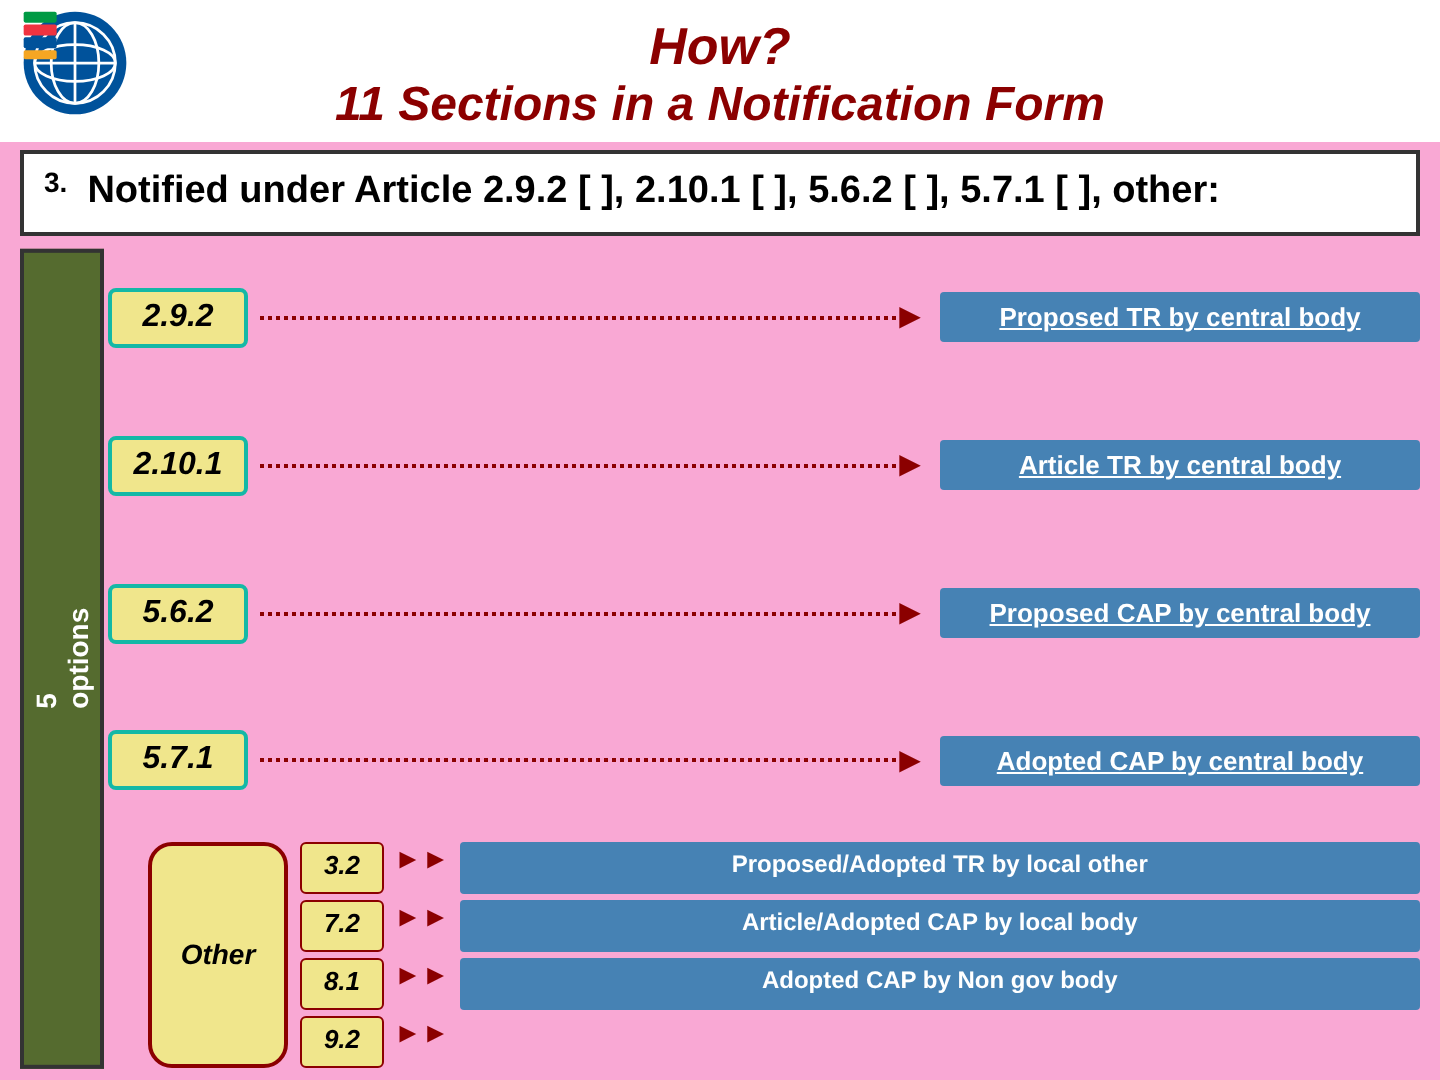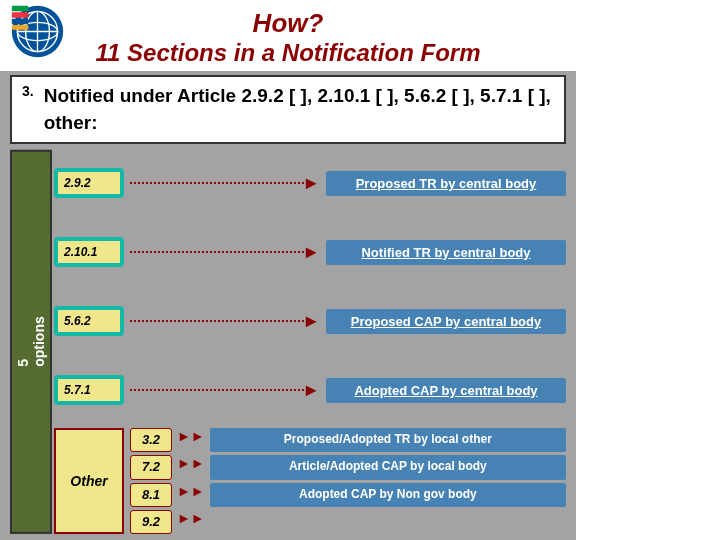--- a/index.html
+++ b/index.html
@@ -5,25 +5,25 @@
     * { box-sizing: border-box; margin: 0; padding: 0; }
     body {
       width: 720px;
       height: 540px;
       background: #fff;
       font-family: Arial, sans-serif;
       overflow: hidden;
     }
 
     .page {
-      width: 576px;
+      width: 720px;
       height: 540px;
       display: flex;
       flex-direction: column;
-      background: #a3a3a3;
+      background: #f9a8d4;
     }
 
     
     .header {
       background: #fff;
       display: flex;
       align-items: center;
       justify-content: center;
       padding: 8px 16px 4px 16px;
       position: relative;
@@ -113,28 +113,28 @@
     
     .option-row {
       display: flex;
       align-items: center;
       gap: 6px;
       flex: 1;
     }
 
     .option-code-box {
       background: #f0e68c;
-      border: 4px solid #14b8a6;
+      border: 2px solid #14b8a6;
       border-radius: 4px;
       font-style: italic;
       font-weight: bold;
-      font-size: 12px;
+      font-size: 16px;
       color: #000;
       min-width: 70px;
-      text-align: left;
+      text-align: center;
       padding: 4px 6px;
       flex-shrink: 0;
     }
 
     .dotted-arrow {
       flex: 1;
       display: flex;
       align-items: center;
       position: relative;
     }
@@ -169,32 +169,33 @@
       display: flex;
       flex-direction: row;
       gap: 6px;
       flex: 1.6;
       margin-top: 2px;
     }
 
     .other-box {
       background: #f0e68c;
       border: 2px solid #8B0000;
-      border-radius: 0;
+      border-radius: 12px;
       font-style: italic;
       font-weight: bold;
       font-size: 14px;
       color: #000;
       min-width: 70px;
       display: flex;
       align-items: center;
       justify-content: center;
       padding: 4px 6px;
       flex-shrink: 0;
       align-self: stretch;
+      margin-left: 20px;
     }
 
     .sub-rows-col {
       display: flex;
       flex-direction: column;
       flex: 1;
       gap: 3px;
     }
 
     .sub-row {
@@ -294,21 +295,21 @@
           </div>
           <div class="result-box">Proposed TR by central body</div>
         </div>
 
         <div class="option-row">
           <div class="option-code-box">2.10.1</div>
           <div class="dotted-arrow">
             <div class="dotted-line"></div>
             <span class="arrow-head">►</span>
           </div>
-          <div class="result-box">Notified TR by central body</div>
+          <div class="result-box">Article TR by central body</div>
         </div>
 
         <div class="option-row">
           <div class="option-code-box">5.6.2</div>
           <div class="dotted-arrow">
             <div class="dotted-line"></div>
             <span class="arrow-head">►</span>
           </div>
           <div class="result-box">Proposed CAP by central body</div>
         </div>

